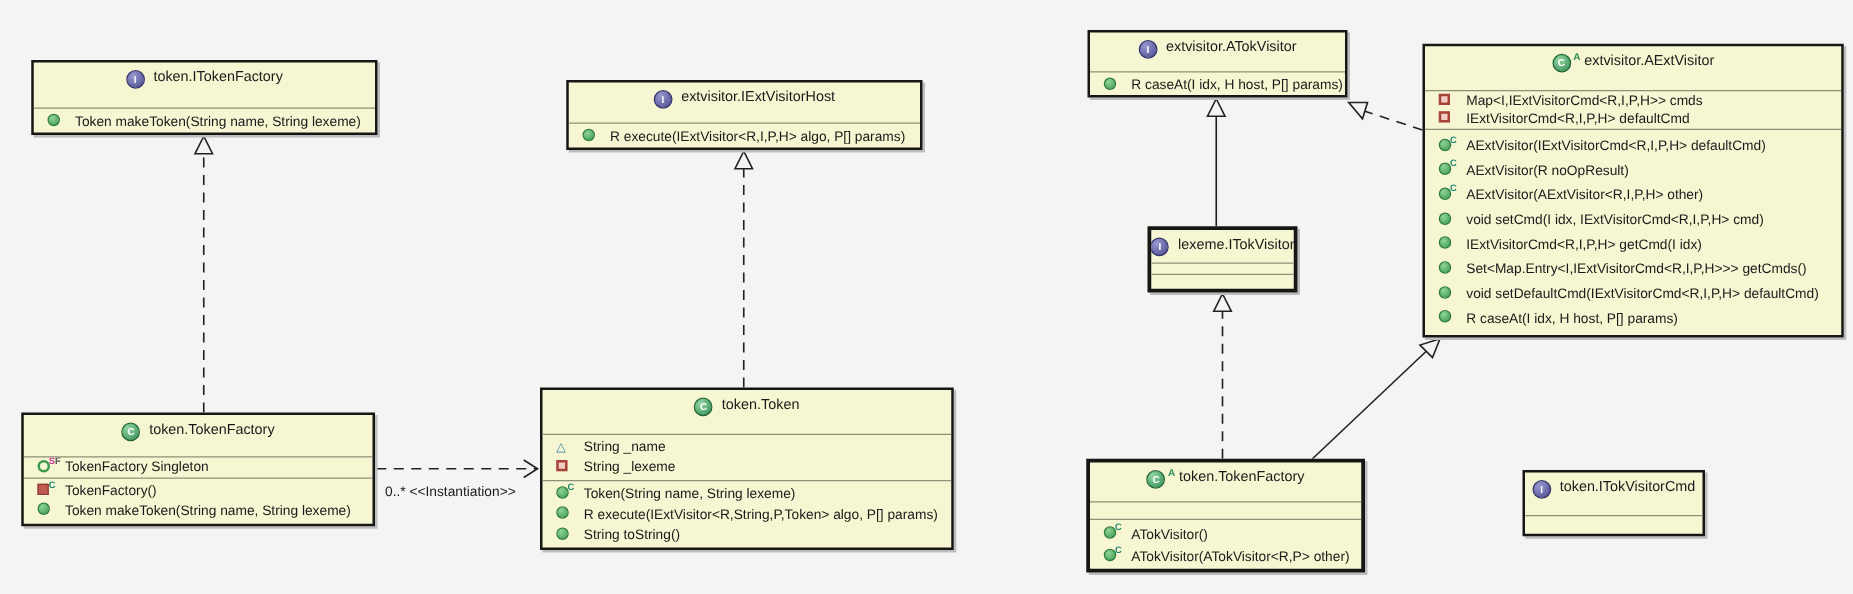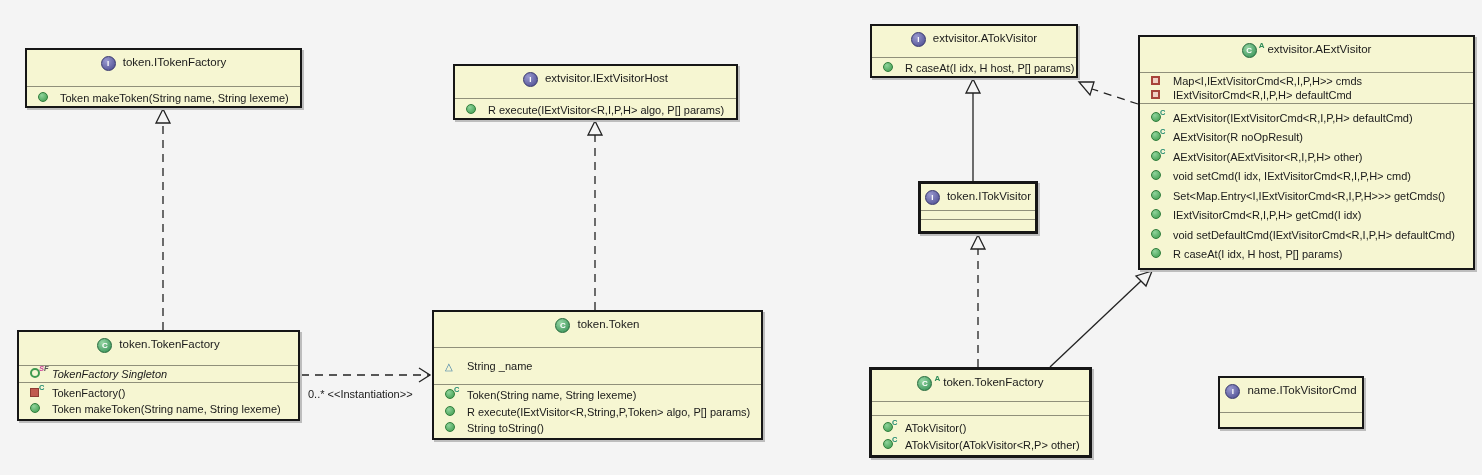--- a/index.html
+++ b/index.html
@@ -211,42 +211,42 @@
         <div class="member-row member-constructor">
           <span class="icon-wrap"><span class="m-icon ctor"></span><span class="m-sup"><span class="supc supc-c">C</span></span></span>
           <span class="member-text">AExtVisitor(AExtVisitor&lt;R,I,P,H&gt; other)</span>
         </div>
         <div class="member-row member-method">
           <span class="icon-wrap"><span class="m-icon method"></span></span>
           <span class="member-text">void setCmd(I idx, IExtVisitorCmd&lt;R,I,P,H&gt; cmd)</span>
         </div>
         <div class="member-row member-method">
           <span class="icon-wrap"><span class="m-icon method"></span></span>
+          <span class="member-text">IExtVisitorCmd&lt;R,I,P,H&gt; getCmd(I idx)</span>
+        </div>
+        <div class="member-row member-method">
+          <span class="icon-wrap"><span class="m-icon method"></span></span>
           <span class="member-text">Set&lt;Map.Entry&lt;I,IExtVisitorCmd&lt;R,I,P,H&gt;&gt;&gt; getCmds()</span>
-        </div>
-        <div class="member-row member-method">
-          <span class="icon-wrap"><span class="m-icon method"></span></span>
-          <span class="member-text">IExtVisitorCmd&lt;R,I,P,H&gt; getCmd(I idx)</span>
         </div>
         <div class="member-row member-method">
           <span class="icon-wrap"><span class="m-icon method"></span></span>
           <span class="member-text">void setDefaultCmd(IExtVisitorCmd&lt;R,I,P,H&gt; defaultCmd)</span>
         </div>
         <div class="member-row member-method">
           <span class="icon-wrap"><span class="m-icon method"></span></span>
           <span class="member-text">R caseAt(I idx, H host, P[] params)</span>
         </div>
       </div>
     </div>
     <div class="uml-class" style="left: 17px; top: 330px; width: 283px; height: 91px;">
       <div class="uml-title" style="height: 33px;">
         <span class="kind-icon class">C</span>
         <span class="class-name">token.TokenFactory</span>
       </div>
-      <div class="compartment" style="height: 17px; font-style: italic;">
+      <div class="compartment" style="height: 17px;">
         <div class="member-row member-static-field">
           <span class="icon-wrap"><span class="m-icon field-static"></span><span class="m-sup"><span class="supc supc-s">S</span><span class="supc supc-f">F</span></span></span>
           <span class="member-text">TokenFactory Singleton</span>
         </div>
       </div>
       <div class="compartment" style="height: 37px;">
         <div class="member-row member-private-constructor">
           <span class="icon-wrap"><span class="m-icon ctor-private"></span><span class="m-sup"><span class="supc supc-c">C</span></span></span>
           <span class="member-text">TokenFactory()</span>
         </div>
@@ -259,40 +259,44 @@
     <div class="uml-class" style="left: 432px; top: 310px; width: 331px; height: 130px;">
       <div class="uml-title" style="height: 35px;">
         <span class="kind-icon class">C</span>
         <span class="class-name">token.Token</span>
       </div>
       <div class="compartment" style="height: 37px;">
         <div class="member-row member-field">
           <span class="icon-wrap"><span class="m-icon field-protected">△</span></span>
           <span class="member-text">String _name</span>
         </div>
+        <div class="member-row member-field">
+          <span class="icon-wrap"><span class="m-icon field-private"></span></span>
+          <span class="member-text">String _lexeme</span>
+        </div>
       </div>
       <div class="compartment" style="height: 54px;">
         <div class="member-row member-constructor">
           <span class="icon-wrap"><span class="m-icon ctor"></span><span class="m-sup"><span class="supc supc-c">C</span></span></span>
           <span class="member-text">Token(String name, String lexeme)</span>
         </div>
         <div class="member-row member-method">
           <span class="icon-wrap"><span class="m-icon method"></span></span>
           <span class="member-text">R execute(IExtVisitor&lt;R,String,P,Token&gt; algo, P[] params)</span>
         </div>
         <div class="member-row member-method">
           <span class="icon-wrap"><span class="m-icon method"></span></span>
           <span class="member-text">String toString()</span>
         </div>
       </div>
     </div>
     <div class="uml-class thick" style="left: 918px; top: 181px; width: 120px; height: 53px;">
       <div class="uml-title" style="height: 26px;">
         <span class="kind-icon interface">I</span>
-        <span class="class-name">token.ITokVisitor</span>
+        <span class="class-name">lexeme.ITokVisitor</span>
       </div>
       <div class="compartment" style="height: 9px;"></div>
       <div class="compartment" style="height: 14px;"></div>
     </div>
     <div class="uml-class thick" style="left: 869px; top: 367px; width: 223px; height: 91px;">
       <div class="uml-title" style="height: 31px;">
         <span class="kind-icon class">C</span>
         <span class="abstract-sup">A</span>
         <span class="class-name">token.TokenFactory</span>
       </div>
@@ -304,17 +308,17 @@
         </div>
         <div class="member-row member-constructor">
           <span class="icon-wrap"><span class="m-icon ctor"></span><span class="m-sup"><span class="supc supc-c">C</span></span></span>
           <span class="member-text">ATokVisitor(ATokVisitor&lt;R,P&gt; other)</span>
         </div>
       </div>
     </div>
     <div class="uml-class" style="left: 1218px; top: 376px; width: 146px; height: 53px;">
       <div class="uml-title" style="height: 34px;">
         <span class="kind-icon interface">I</span>
-        <span class="class-name">name.ITokVisitorCmd</span>
+        <span class="class-name">token.ITokVisitorCmd</span>
       </div>
       <div class="compartment" style="height: 17px;"></div>
     </div>
   </div>
 
 </body></html>

